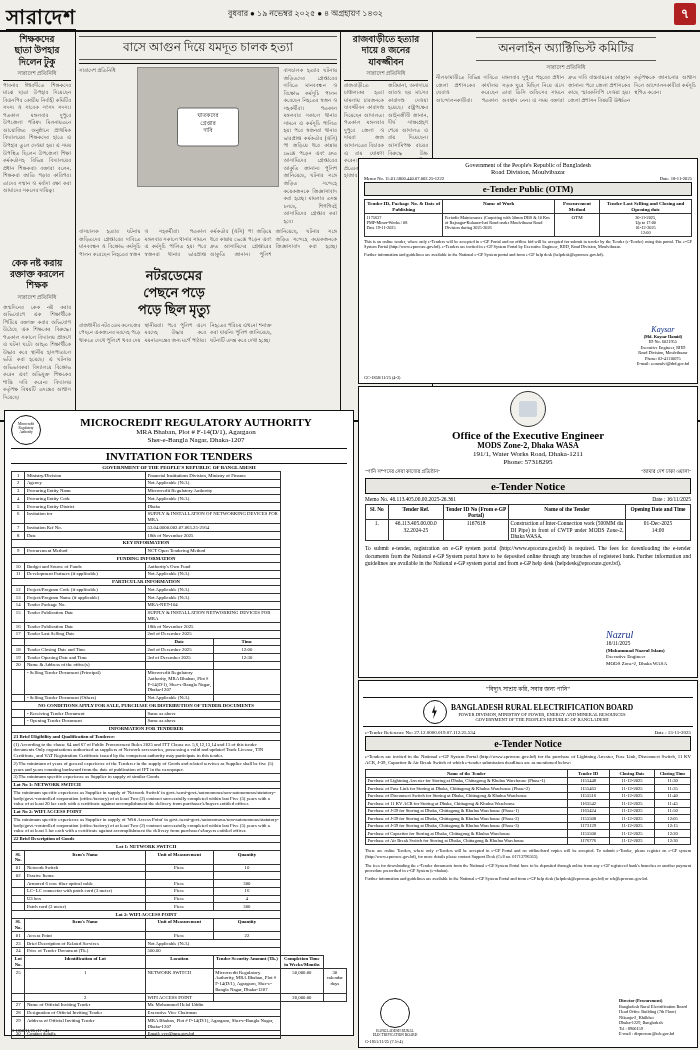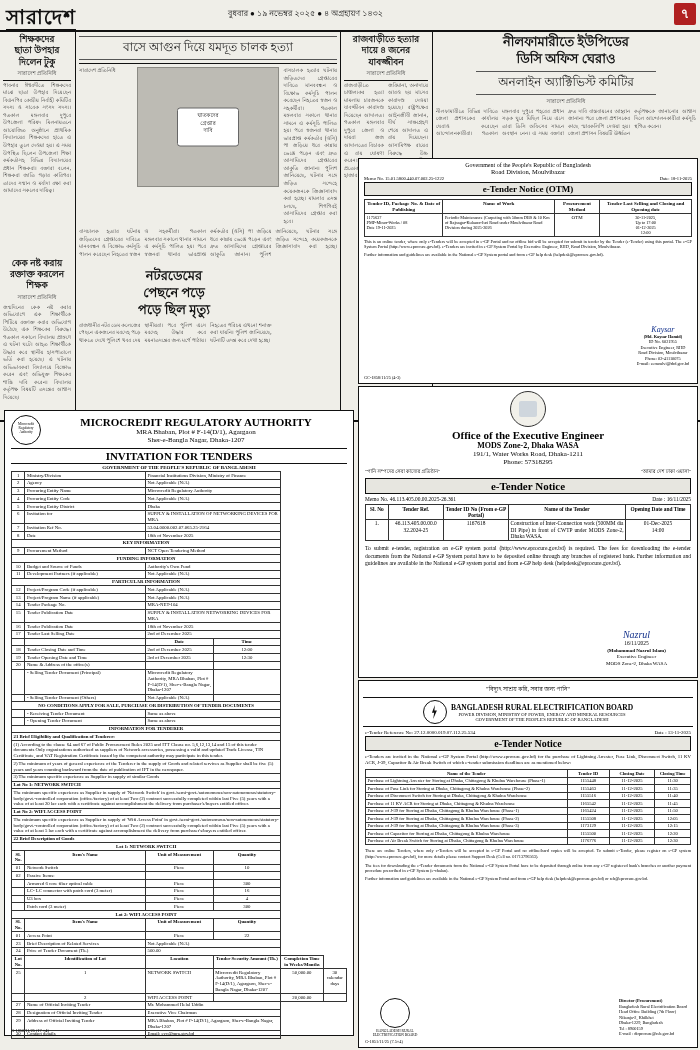--- a/index.html
+++ b/index.html
@@ -85,38 +85,36 @@
     <div class="col" style="left:344px;top:4px;width:84px;">
       <div class="hd" style="font-size:9px;white-space:pre-line;line-height:1.25;">রাজবাড়ীতে হত্যার
 দায়ে ৪ জনের
 যাবজ্জীবন</div>
       <div class="byline">সারাদেশ প্রতিনিধি</div>
       <div class="hline" style="position:relative;width:100%;margin:1px 0;"></div>
       <div class="body-text" style="height:300px;overflow:hidden;column-count:2;">রাজবাড়ীতে চাঞ্চল্যকর হত্যা মামলায় চারজনকে যাবজ্জীবন কারাদণ্ড দিয়েছেন আদালত। গতকাল মঙ্গলবার দুপুরে জেলা ও দায়রা জজ আদালতের বিচারক এ রায় ঘোষণা করেন। রায়ে প্রত্যেককে ৫০ হাজার টাকা জরিমানা, অনাদায়ে আরও ছয় মাসের কারাদণ্ড দেওয়া হয়েছে। রাষ্ট্রপক্ষের আইনজীবী জানান, দীর্ঘ সাক্ষ্যগ্রহণ শেষে আদালত এ রায় দিয়েছেন। আসামিপক্ষ রায়ের বিরুদ্ধে উচ্চ আদালতে আপিল করবেন বলে জানিয়েছেন।</div>
     </div>
 
     <div class="col" style="left:436px;top:4px;width:260px;">
-      <div class="hd" style="font-size:13px;white-space:pre-line;line-height:1.3;">নীলফামারীতে ইউপিডের
-ডিসি অফিস ঘেরাও</div>
       <div class="kicker" style="margin:3px 40px;">অনলাইন অ্যাক্টিভিস্ট কমিটির</div>
       <div class="byline">সারাদেশ প্রতিনিধি</div>
       <div class="body-text" style="column-count:4;height:58px;overflow:hidden;">নীলফামারীতে বিভিন্ন দাবিতে জেলা প্রশাসকের কার্যালয় ঘেরাও করেছেন আন্দোলনকারীরা। গতকাল মঙ্গলবার দুপুরে শহরের প্রধান সড়ক ঘুরে মিছিল নিয়ে এসে তারা ডিসি অফিসের সামনে অবস্থান নেন। এ সময় বক্তারা দ্রুত দাবি বাস্তবায়নের আহ্বান জানান। পরে জেলা প্রশাসকের কাছে স্মারকলিপি দেওয়া হয়। জেলা প্রশাসন বিষয়টি ঊর্ধ্বতন কর্তৃপক্ষকে জানানোর আশ্বাস দিলে আন্দোলনকারীরা কর্মসূচি স্থগিত করেন।</div>
     </div>
   </div>
 
   <div class="panel" style="left:358px;top:158px;width:338px;height:224px;">
     <div style="padding:3px 4px 0;text-align:center;">
       <div style="font-size:6px;">Government of the People's Republic of Bangladesh</div>
       <div style="font-size:6.5px;">Road Division, Moulvibazar</div>
     </div>
     <div style="display:flex;justify-content:space-between;padding:1px 5px;font-size:4.6px;">
       <span>Memo No. 15.01.5800.440.07.002.25-1222</span>
       <span>Date: 18-11-2025</span>
     </div>
-    <div style="margin:0 5px;border:1px solid #111;background:#e7e6e0;text-align:center;font-size:9px;font-weight:bold;padding:1px 0;">e-Tender Notice (OTM)</div>
+    <div style="margin:0 5px;border:1px solid #111;background:#e7e6e0;text-align:center;font-size:9px;font-weight:bold;padding:1px 0;">e-Tender Public (OTM)</div>
     <div style="margin:3px 5px 0;">
       <table class="t">
         <thead>
           <tr>
             <th style="width:24%">Tender ID, Package No. &amp; Date of Publishing</th>
             <th style="width:34%">Name of Work</th>
             <th style="width:14%">Procurement Method</th>
             <th style="width:28%">Tender Last Selling and Closing and Opening date</th>
           </tr>
         </thead>
@@ -185,21 +183,21 @@
 32.2024-25</td>
             <td class="ctr">1167618</td>
             <td style="text-align:justify;">Construction of Inter-Connection work (500MM dia DI Pipe) in front of CWTP under MODS Zone-2, Dhaka WASA.</td>
             <td class="ctr" style="white-space:pre-line;">01-Dec-2025
 14:00</td>
           </tr>
         </tbody>
       </table>
     </div>
     <div class="sml" style="margin:4px 6px;text-align:justify;font-size:5.6px;">To submit e-tender, registration on e-GP system portal (http://www.eprocure.gov.bd) is required. The fees for downloading the e-tender documents from the National e-GP System portal have to be deposited online through any branches of registered bank. Further information and guidelines are available in the National e-GP system portal and from e-GP help desk (helpdesk@eprocure.gov.bd).</div>
-    <div style="position:absolute;right:30px;bottom:10px;text-align:center;">
+    <div style="position:absolute;right:30px;bottom:10px;">
       <div class="sig" style="font-size:10px;">Nazrul</div>
       <div class="xsml" style="font-size:5.4px;">16/11/2025</div>
       <div class="sml b">(Mohammad Nazrul Islam)</div>
       <div class="sml">Executive Engineer</div>
       <div class="sml">MODS Zone-2, Dhaka WASA</div>
     </div>
   </div>
 
   <div class="panel" style="left:358px;top:680px;width:338px;height:366px;">
     <div style="text-align:center;font-size:6px;padding-top:3px;">"বিদ্যুৎ সাশ্রয় করি, সবার জন্য পানি"</div>

